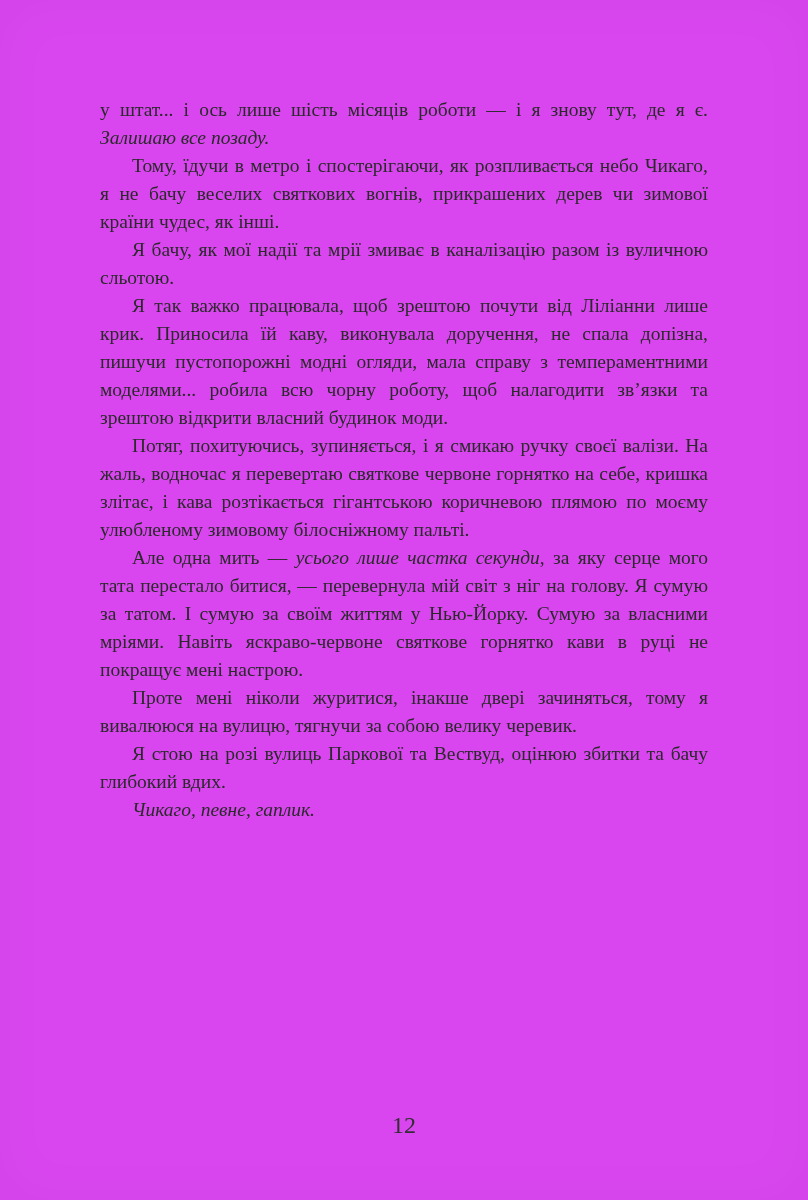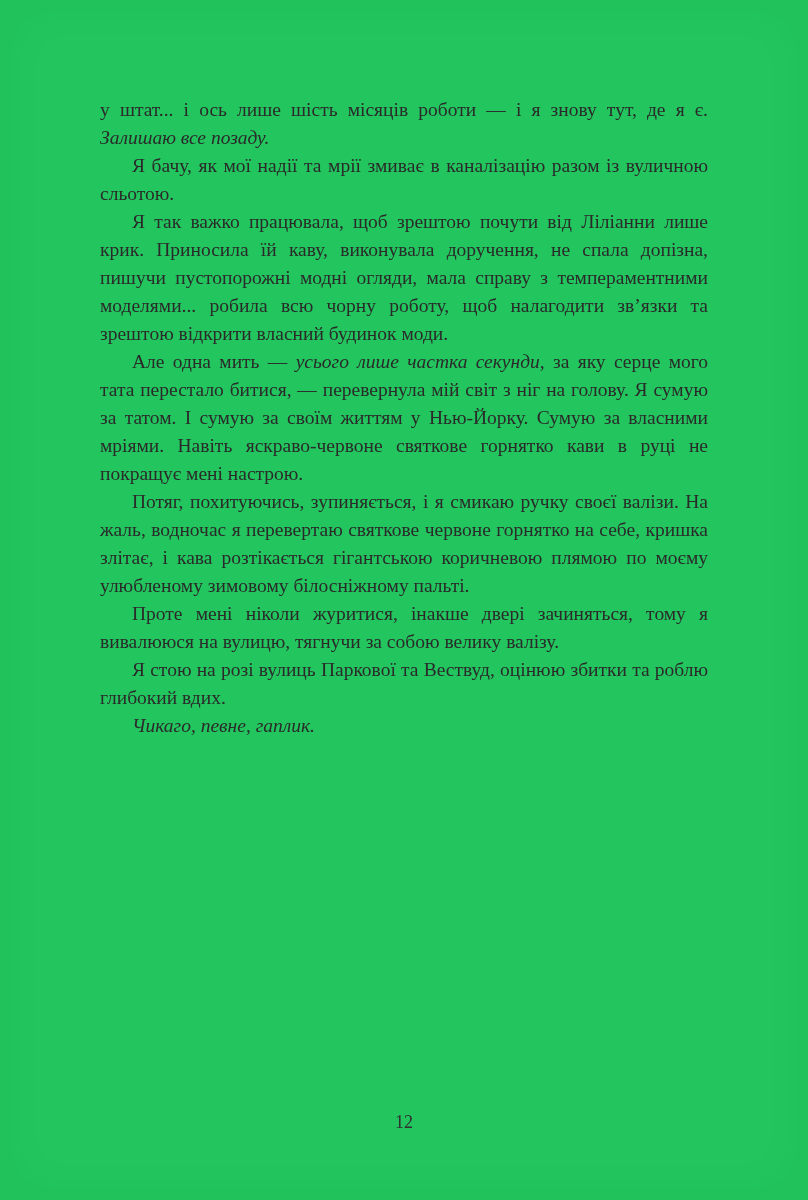--- a/index.html
+++ b/index.html
@@ -10,21 +10,21 @@
     width: 808px;
     height: 1200px;
     background: #fbfbfb;
     position: relative;
     overflow: hidden;
     font-family: "Liberation Serif", "DejaVu Serif", serif;
   }
   .scan-page {
     position: absolute;
     inset: 0;
-    background: #22c55e;
+    background: #d946ef;
     box-shadow: inset 0 0 60px rgba(0,0,0,0.03);
   }
   .book-text {
     position: absolute;
     left: 100px;
     top: 96px;
     width: 608px;
     color: #2a2a2a;
     font-size: 19.5px;
     line-height: 28px;
@@ -40,32 +40,33 @@
   }
   .book-text em {
     font-style: italic;
   }
   .page-number {
     position: absolute;
     left: 100px;
     width: 608px;
     top: 1112px;
     text-align: center;
-    font-size: 18px;
+    font-size: 24px;
     color: #303030;
   }
 </style>
 </head>
 <body>
 
 <div class="scan-page">
   <div class="book-text">
       <p class="no-indent"><span>у штат... і ось лише шість місяців роботи — і я знову тут, де я є. </span><em>Залишаю все позаду.</em></p>
+      <p><span>Тому, їдучи в метро і спостерігаючи, як розпливається небо Чикаго, я не бачу веселих святкових вогнів, прикрашених дерев чи зимової країни чудес, як інші.</span></p>
       <p><span>Я бачу, як мої надії та мрії змиває в каналізацію разом із вуличною сльотою.</span></p>
       <p><span>Я так важко працювала, щоб зрештою почути від Ліліанни лише крик. Приносила їй каву, виконувала доручення, не спала допізна, пишучи пустопорожні модні огляди, мала справу з темпераментними моделями... робила всю чорну роботу, щоб налагодити зв’язки та зрештою відкрити власний будинок моди.</span></p>
+      <p><span>Потяг, похитуючись, зупиняється, і я смикаю ручку своєї валізи. На жаль, водночас я перевертаю святкове червоне горнятко на себе, кришка злітає, і кава розтікається гігантською коричневою плямою по моєму улюбленому зимовому білосніжному пальті.</span></p>
       <p><span>Але одна мить — </span><em>усього лише частка секунди</em><span>, за яку серце мого тата перестало битися, — перевернула мій світ з ніг на голову. Я сумую за татом. І сумую за своїм життям у Нью-Йорку. Сумую за власними мріями. Навіть яскраво-червоне святкове горнятко кави в руці не покращує мені настрою.</span></p>
-      <p><span>Потяг, похитуючись, зупиняється, і я смикаю ручку своєї валізи. На жаль, водночас я перевертаю святкове червоне горнятко на себе, кришка злітає, і кава розтікається гігантською коричневою плямою по моєму улюбленому зимовому білосніжному пальті.</span></p>
-      <p><span>Проте мені ніколи журитися, інакше двері зачиняться, тому я вивалююся на вулицю, тягнучи за собою велику валізу.</span></p>
-      <p><span>Я стою на розі вулиць Паркової та Вествуд, оцінюю збитки та роблю глибокий вдих.</span></p>
+      <p><span>Проте мені ніколи журитися, інакше двері зачиняться, тому я вивалююся на вулицю, тягнучи за собою велику черевик.</span></p>
+      <p><span>Я стою на розі вулиць Паркової та Вествуд, оцінюю збитки та бачу глибокий вдих.</span></p>
       <p><em>Чикаго, певне, гаплик.</em></p>
     </div>
   <div class="page-number">12</div>
 </div>
 
 </body></html>

